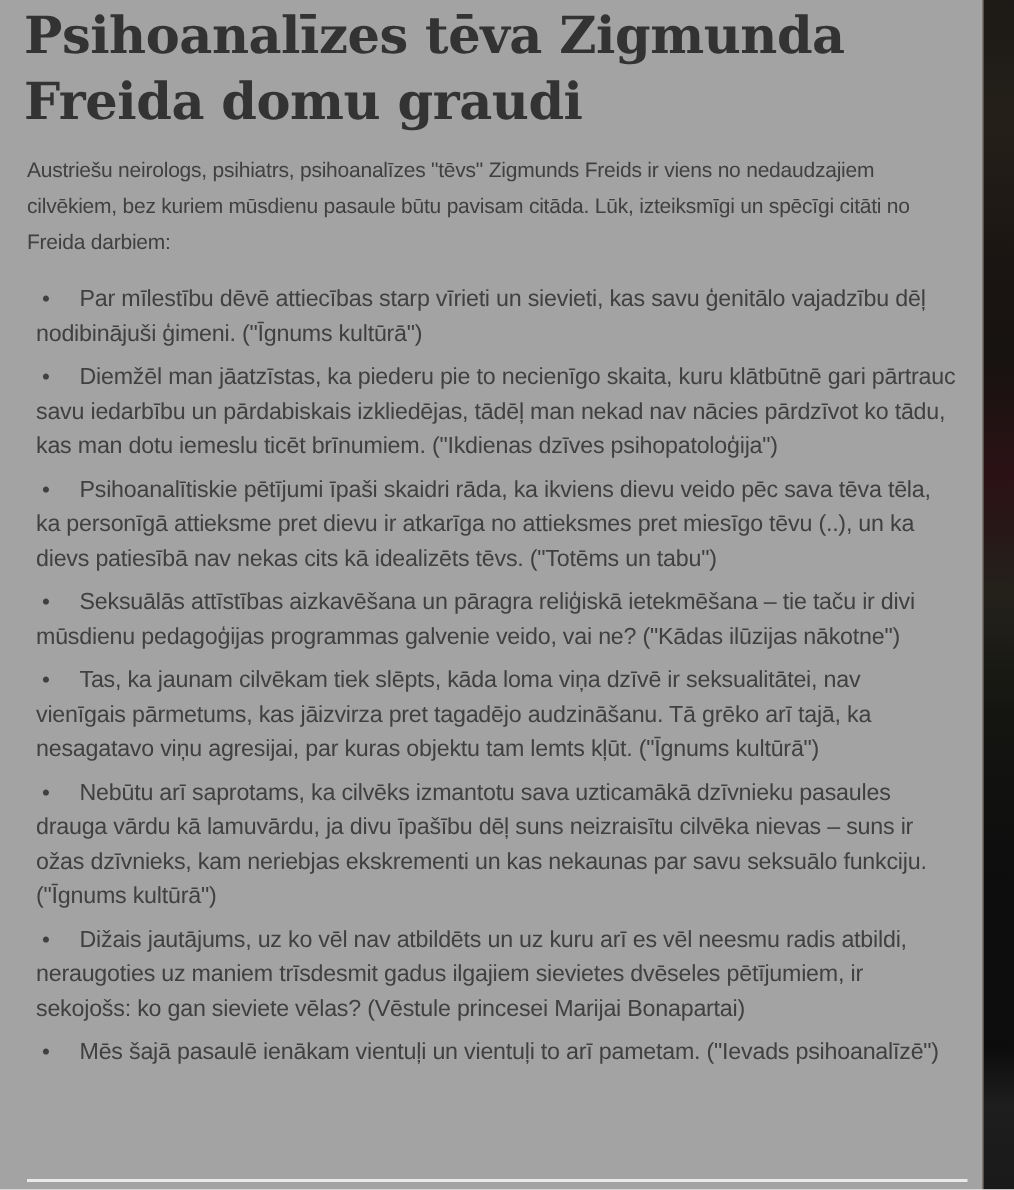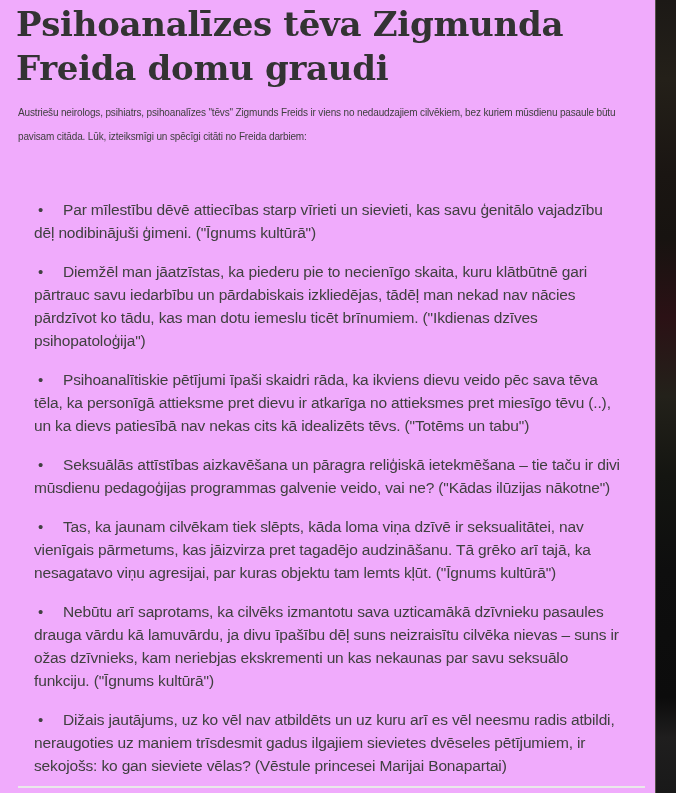--- a/index.html
+++ b/index.html
@@ -4,21 +4,21 @@
 <style>
   html, body {
     margin: 0;
     padding: 0;
     background: #ffffff;
   }
   .page {
     position: relative;
     width: 676px;
     height: 793px;
-    background: #f0abfc;
+    background: #a3a3a3;
     overflow: hidden;
     font-family: "Liberation Sans", "DejaVu Sans", sans-serif;
   }
   .title {
     margin: 0;
     position: absolute;
     left: 16px;
     top: 2px;
     width: 575px;
     font-family: "DejaVu Serif", "Liberation Serif", serif;
@@ -27,33 +27,33 @@
     line-height: 44px;
     letter-spacing: -0.3px;
     color: #333333;
   }
   .intro {
     margin: 0;
     position: absolute;
     left: 18px;
     top: 101px;
     width: 620px;
-    font-size: 10px;
+    font-size: 14px;
     line-height: 24px;
     letter-spacing: -0.15px;
     color: #404040;
   }
   .quotes {
     position: absolute;
     left: 18px;
     top: 182px;
     width: 625px;
   }
   .quote {
-    margin: 16px;
+    margin: 6px;
     font-size: 15.5px;
     line-height: 23px;
     letter-spacing: -0.15px;
     color: #404040;
   }
   .bullet {
     display: inline-block;
     width: 29px;
     padding-left: 4px;
     box-sizing: border-box;

